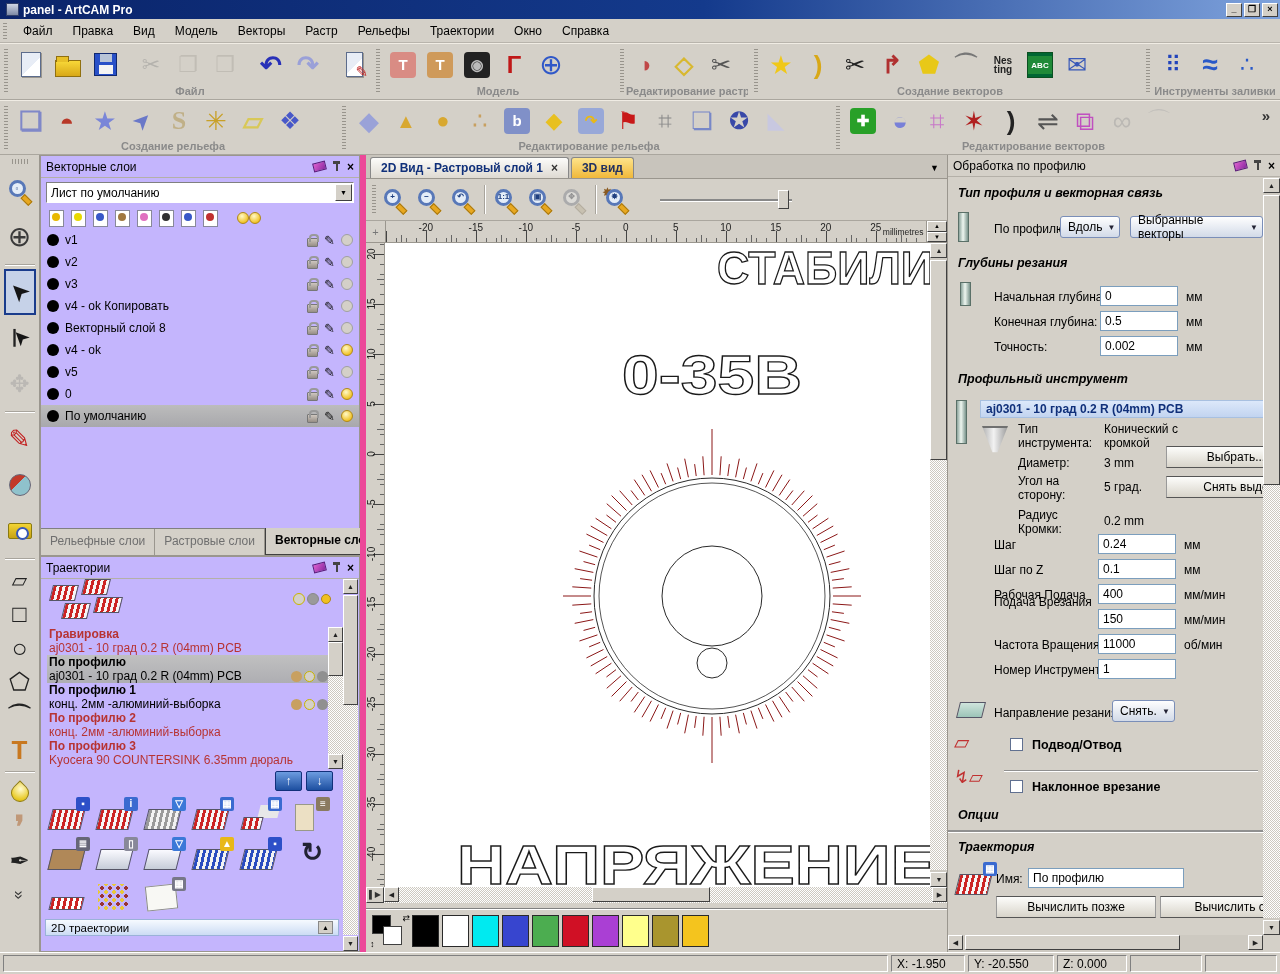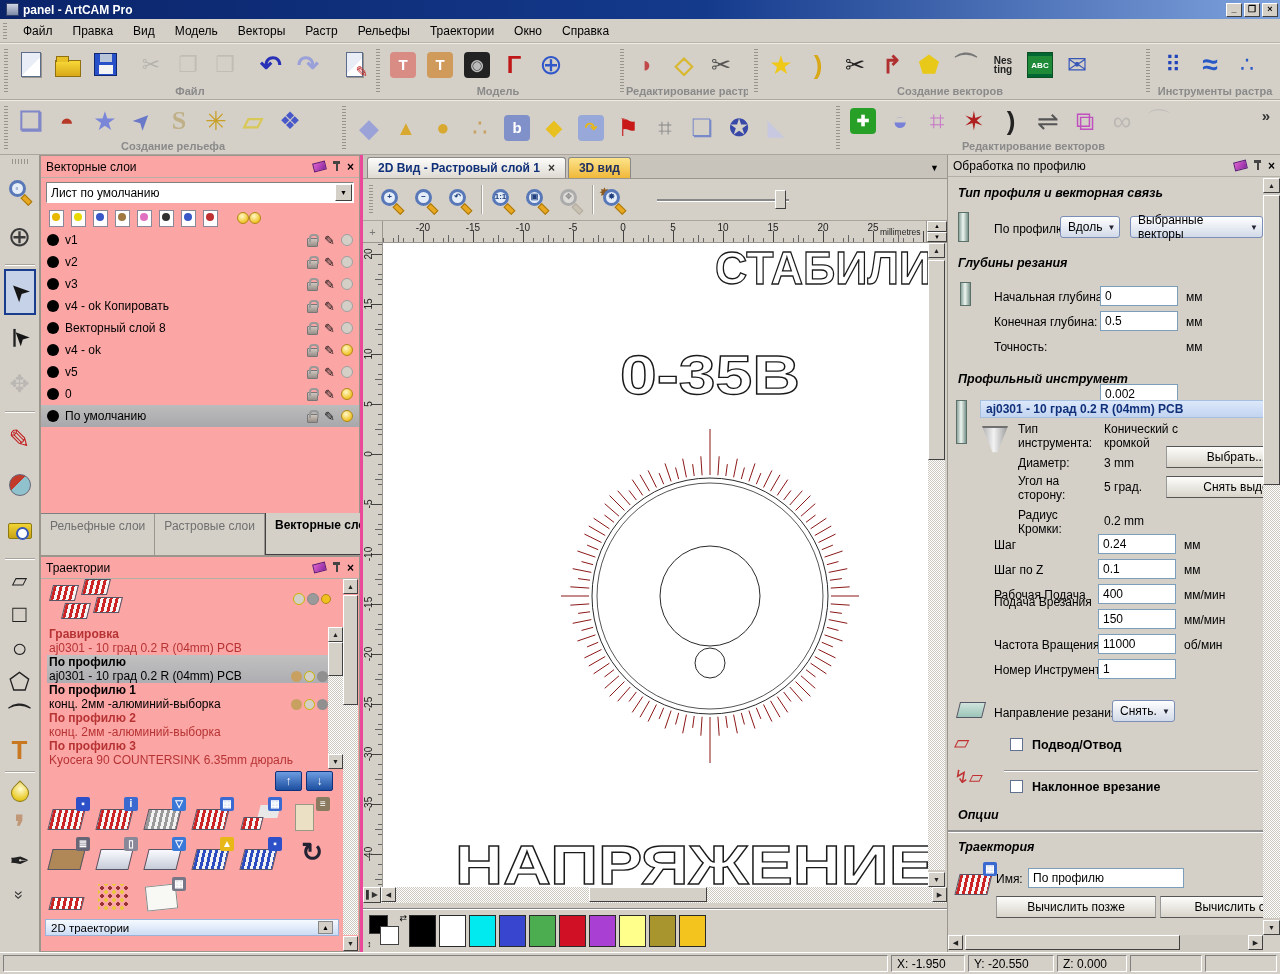--- a/index.html
+++ b/index.html
@@ -43,21 +43,21 @@
 .mg{position:relative;width:22px;height:22px;fl ex:0 0 auto}
 .mg .lens{width:17px;height:17px;border:3px solid #5878b8;border-radius:50%;background:#e4edf8;display:flex;align-items:center;justify-content:center;font:bold 8px/1 "Liberation Sans",sans-serif;color:#204080}
 .mg::after{content:"";position:absolute;right:-1px;bottom:-1px;width:9px;height:4px;background:#e8a820;border:1px solid #a87810;transform:rotate(45deg)}
 
 .sidebar{position:absolute;left:0;top:155px;width:40px;height:797px;border-right:1px solid #9a968e;display:flex;flex-direction:column;align-items:center;padding-top:2px}
 .sgrip{width:16px;height:5px;background:repeating-linear-gradient(90deg,#98948c 0 1px,transparent 1px 3px);margin:2px 0 4px}
 .stool{width:32px;display:flex;align-items:center;justify-content:center;position:relative}
 .stool.sel{background:#c6d2e8;border:2px solid #1a3c8c}
 .ssep{width:30px;height:1px;background:#a8a49c;box-shadow:0 1px 0 #fff;margin:4px 0}
 
-.dockpanel{position:absolute;background:#fca5a5;border:1px solid #9a968e}
+.dockpanel{position:absolute;background:#c4b5fd;border:1px solid #9a968e}
 .phead{height:22px;display:flex;align-items:center;padding:0 5px;border-bottom:1px solid #b4b0a8;font-size:12px}
 .ph-icons{margin-left:auto;display:flex;gap:6px;align-items:center}
 .eraser{width:13px;height:9px;background:linear-gradient(135deg,#e060d0,#8828a0);border:1px solid #5a1878;transform:rotate(-14deg)}
 .pinico{width:9px;height:11px;position:relative}
 .pinico::before{content:"";position:absolute;top:0;left:1px;width:7px;height:3px;background:#444}
 .pinico::after{content:"";position:absolute;top:3px;left:4px;width:2px;height:7px;background:#444}
 .xbtn{font-weight:bold;font-size:12px;line-height:10px}
 .combo{margin:4px 5px;height:21px;background:#fff;border:1px solid;border-color:#808080 #fff #fff #808080;display:flex;align-items:center}
 .combotext{flex:1;padding:0 4px;font-size:12px}
 .comboarr{width:17px;height:17px;background:#d4d0c8;border:1px solid;border-color:#fff #404040 #404040 #fff;font-size:7px;text-align:center;line-height:15px;margin-right:1px}
@@ -68,21 +68,21 @@
 .lrow{height:22px;display:flex;align-items:center;padding:0 6px;gap:6px}
 .lrow.sel{background:linear-gradient(#bcbcbc,#a8a8ac)}
 .ldot{width:12px;height:12px;border-radius:50%;background:#000;flex:0 0 auto}
 .lname{font-size:12px;white-space:nowrap}
 .lsp{flex:1}
 .lk{width:11px;height:9px;background:linear-gradient(#cfc7bf,#968e86);border:1px solid #777;border-radius:1px;position:relative;margin-top:4px;flex:0 0 auto}
 .lk::before{content:"";position:absolute;left:1px;top:-5px;width:6px;height:6px;border:2px solid #999;border-bottom:none;border-radius:4px 4px 0 0}
 .penic{font-size:13px;line-height:1;color:#111}
 .bulb{width:12px;height:12px;border-radius:50%;border:1px solid #a0a0a0;background:#d4d0c8;flex:0 0 auto}
 .bulb.on{background:radial-gradient(circle at 40% 32%,#fff9c8,#f0c020 75%);border-color:#b08818}
-.ltabs{display:flex;border-top:1px solid #808080;height:42px}
+.ltabs{display:flex;border-top:1px solid #808080;height:27px}
 .ltab{padding:5px 9px 0;font-size:12px;color:#6f6f6f;border-right:1px solid #9a968e;background:#d4d0c8;white-space:nowrap}
 .ltab.active{font-weight:bold;color:#000;border:1px solid #404040;border-top:none;margin-top:-1px;background:#d4d0c8}
 
 .tpcontent{position:absolute;left:0;top:22px;right:16px;bottom:0;overflow:hidden}
 .tpsb{position:absolute;right:0;top:22px;bottom:0;width:16px}
 .slabico{position:absolute;width:26px;height:16px;transform:skewX(-14deg);border:1px solid #556;background:repeating-linear-gradient(90deg,#cc2424 0 3px,#f6f6f6 3px 6px)}
 .tplist{position:relative;height:142px;margin:2px 0 0 6px;overflow:hidden}
 .tprow{padding:0 2px;line-height:14px;font-size:12px;white-space:nowrap}
 .tprow .nm{font-weight:bold}
 .tprow.red{color:#b73333}
@@ -104,21 +104,21 @@
 .sl-gray{background:repeating-linear-gradient(90deg,#9a9a9a 0 3px,#f2f2f2 3px 6px)}
 .sl-blue{background:repeating-linear-gradient(90deg,#2a4cc0 0 3px,#f2f2f2 3px 6px)}
 .sl-white{background:linear-gradient(#fafaff,#c6ccd8)}
 .sl-board{background:#b08858}
 .sl-note{transform:none;background:#ece0c4;border:1px solid #998;width:19px;height:27px;left:8px;bottom:2px}
 .sl-redslab{background:repeating-linear-gradient(90deg,#cc2424 0 3px,#fff 3px 6px);height:13px}
 .sl-dots{transform:none;border:none;background:radial-gradient(#993333 30%,transparent 32%) 0 0/8px 8px,radial-gradient(#e8c838 30%,transparent 32%) 4px 4px/8px 8px;width:30px;height:26px}
 .sl-photo{transform:rotate(-6deg);background:#f8f8f4;border:1px solid #888;width:31px;height:25px}
 .opb{position:absolute;right:0;top:0;min-width:14px;height:14px;font:bold 10px/14px "Liberation Sans",sans-serif;color:#fff;text-align:center;border-radius:2px;padding:0 1px}
 
-.center{position:absolute;left:360px;top:155px;width:587px;height:797px;display:flex;flex-direction:column;background:#d4d0c8;border-left:3px solid #ec4899}
+.center{position:absolute;left:360px;top:155px;width:587px;height:797px;display:flex;flex-direction:column;background:#d4d0c8;border-left:6px solid #ec4899}
 .viewtabs{height:24px;background:#c8c4bc;display:flex;align-items:flex-end;padding:2px 4px 0;border-bottom:1px solid #9a968e;position:relative}
 .vtab{height:21px;display:flex;align-items:center;gap:8px;padding:0 10px;border:1px solid #888;border-bottom:none;border-radius:3px 3px 0 0;font-size:12px}
 .vtab.active{background:linear-gradient(#fcfcfa,#dedad2);font-weight:bold;color:#10307a}
 .vtab.warm{background:linear-gradient(#fde38a,#f0b83a);font-weight:bold;color:#203060;margin-left:2px}
 .vtclose{font-weight:bold;color:#333}
 .vtabsarr{position:absolute;right:8px;top:8px;font-size:9px}
 .zoombar{height:42px;display:flex;align-items:center;padding:0 4px;border-bottom:1px solid #aaa69e}
 .zbtn{width:34px;height:34px;display:flex;align-items:center;justify-content:center;position:relative}
 .zbtn.dis{opacity:.4;filter:grayscale(.8)}
 .zsep{width:1px;align-self:stretch;margin:6px 4px;background:#a8a49c;box-shadow:1px 0 0 #fff}
@@ -336,21 +336,21 @@
           <span class="tbi">
             <span style="display: inline-block; line-height: 1; font-size: 22px; color: rgb(34, 68, 187);">⠿</span>
           </span>
           <span class="tbi">
             <span style="display: inline-block; line-height: 1; font-size: 28px; color: rgb(40, 88, 200); font-weight: bold;">≈</span>
           </span>
           <span class="tbi">
             <span style="display: inline-block; line-height: 1; font-size: 22px; color: rgb(40, 88, 200);">∴</span>
           </span>
         </div>
-        <div class="tbcaption">Инструменты растра</div>
+        <div class="tbcaption">Инструменты заливки</div>
       </div>
     </div>
   </div>
 <div class="tbrow" id="tbrow2" style="top:100px;height:55px">
     <div class="tbgroup" style="width: 338px;">
       <div class="grip"></div>
       <div class="tbginner">
         <div class="tbicons">
           <span class="tbi">
             <span style="display: inline-block; line-height: 1; font-size: 26px; color: rgb(128, 136, 200); font-weight: bold;">❏</span>
@@ -418,20 +418,21 @@
           <span class="tbi">
             <span style="display: inline-block; line-height: 1; font-size: 24px; color: rgb(120, 136, 200);">❏</span>
           </span>
           <span class="tbi">
             <span style="display: inline-block; line-height: 1; font-size: 24px; color: rgb(56, 72, 168);">✪</span>
           </span>
           <span class="tbi">
             <span style="display: inline-block; line-height: 1; font-size: 22px; color: rgb(200, 200, 224);">◣</span>
           </span>
         </div>
+        <div class="tbcaption">Редактирование рельефа</div>
       </div>
     </div>
     <div class="tbgroup" style="width: 395px;">
       <div class="grip"></div>
       <div class="tbginner">
         <div class="tbicons">
           <span class="tbi">
             <div class="ic-box" style="background: rgb(40, 160, 40);">
               <span style="display: inline-block; line-height: 1; font-size: 15px; color: rgb(255, 255, 255); font-weight: bold;">✚</span>
             </div>
@@ -1095,21 +1096,21 @@
 
     <div class="rp-sec" style="left:10px;top:78px">Глубины резания</div>
     <div class="drillico" style="left:12px;top:104px;height:24px"></div>
     <div class="rp-lbl" style="left:46px;top:112px">Начальная глубина:</div>
     <input class="fld" style="left: 152px; top: 108px;" value="0">
     <div class="rp-lbl" style="left:238px;top:112px">мм</div>
     <div class="rp-lbl" style="left:46px;top:137px">Конечная глубина:</div>
     <input class="fld" style="left: 152px; top: 133px;" value="0.5">
     <div class="rp-lbl" style="left:238px;top:137px">мм</div>
     <div class="rp-lbl" style="left:46px;top:162px">Точность:</div>
-    <input class="fld" style="left: 152px; top: 158px; margin-top: 48px;" value="0.002">
+    <input class="fld" style="left: 152px; top: 158px;" value="0.002">
     <div class="rp-lbl" style="left:238px;top:162px">мм</div>
 
     <div class="rp-sec" style="left:10px;top:194px">Профильный инструмент</div>
     <div class="drillico" style="left:8px;top:222px;height:44px"></div>
     <div class="toolhdr" style="left:32px;top:222px;width:284px">aj0301 - 10 град 0.2 R (04mm) PCB</div>
     <div class="coneico" style="left:34px;top:246px"></div>
     <div class="rp-lbl" style="left:70px;top:244px;width:96px;line-height:14px">Тип инструмента:</div>
     <div class="propv" style="left:156px;top:244px;width:90px">Конический с кромкой</div>
     <div class="rp-lbl" style="left:70px;top:278px">Диаметр:</div>
     <div class="propv" style="left:156px;top:278px">3 mm</div>

